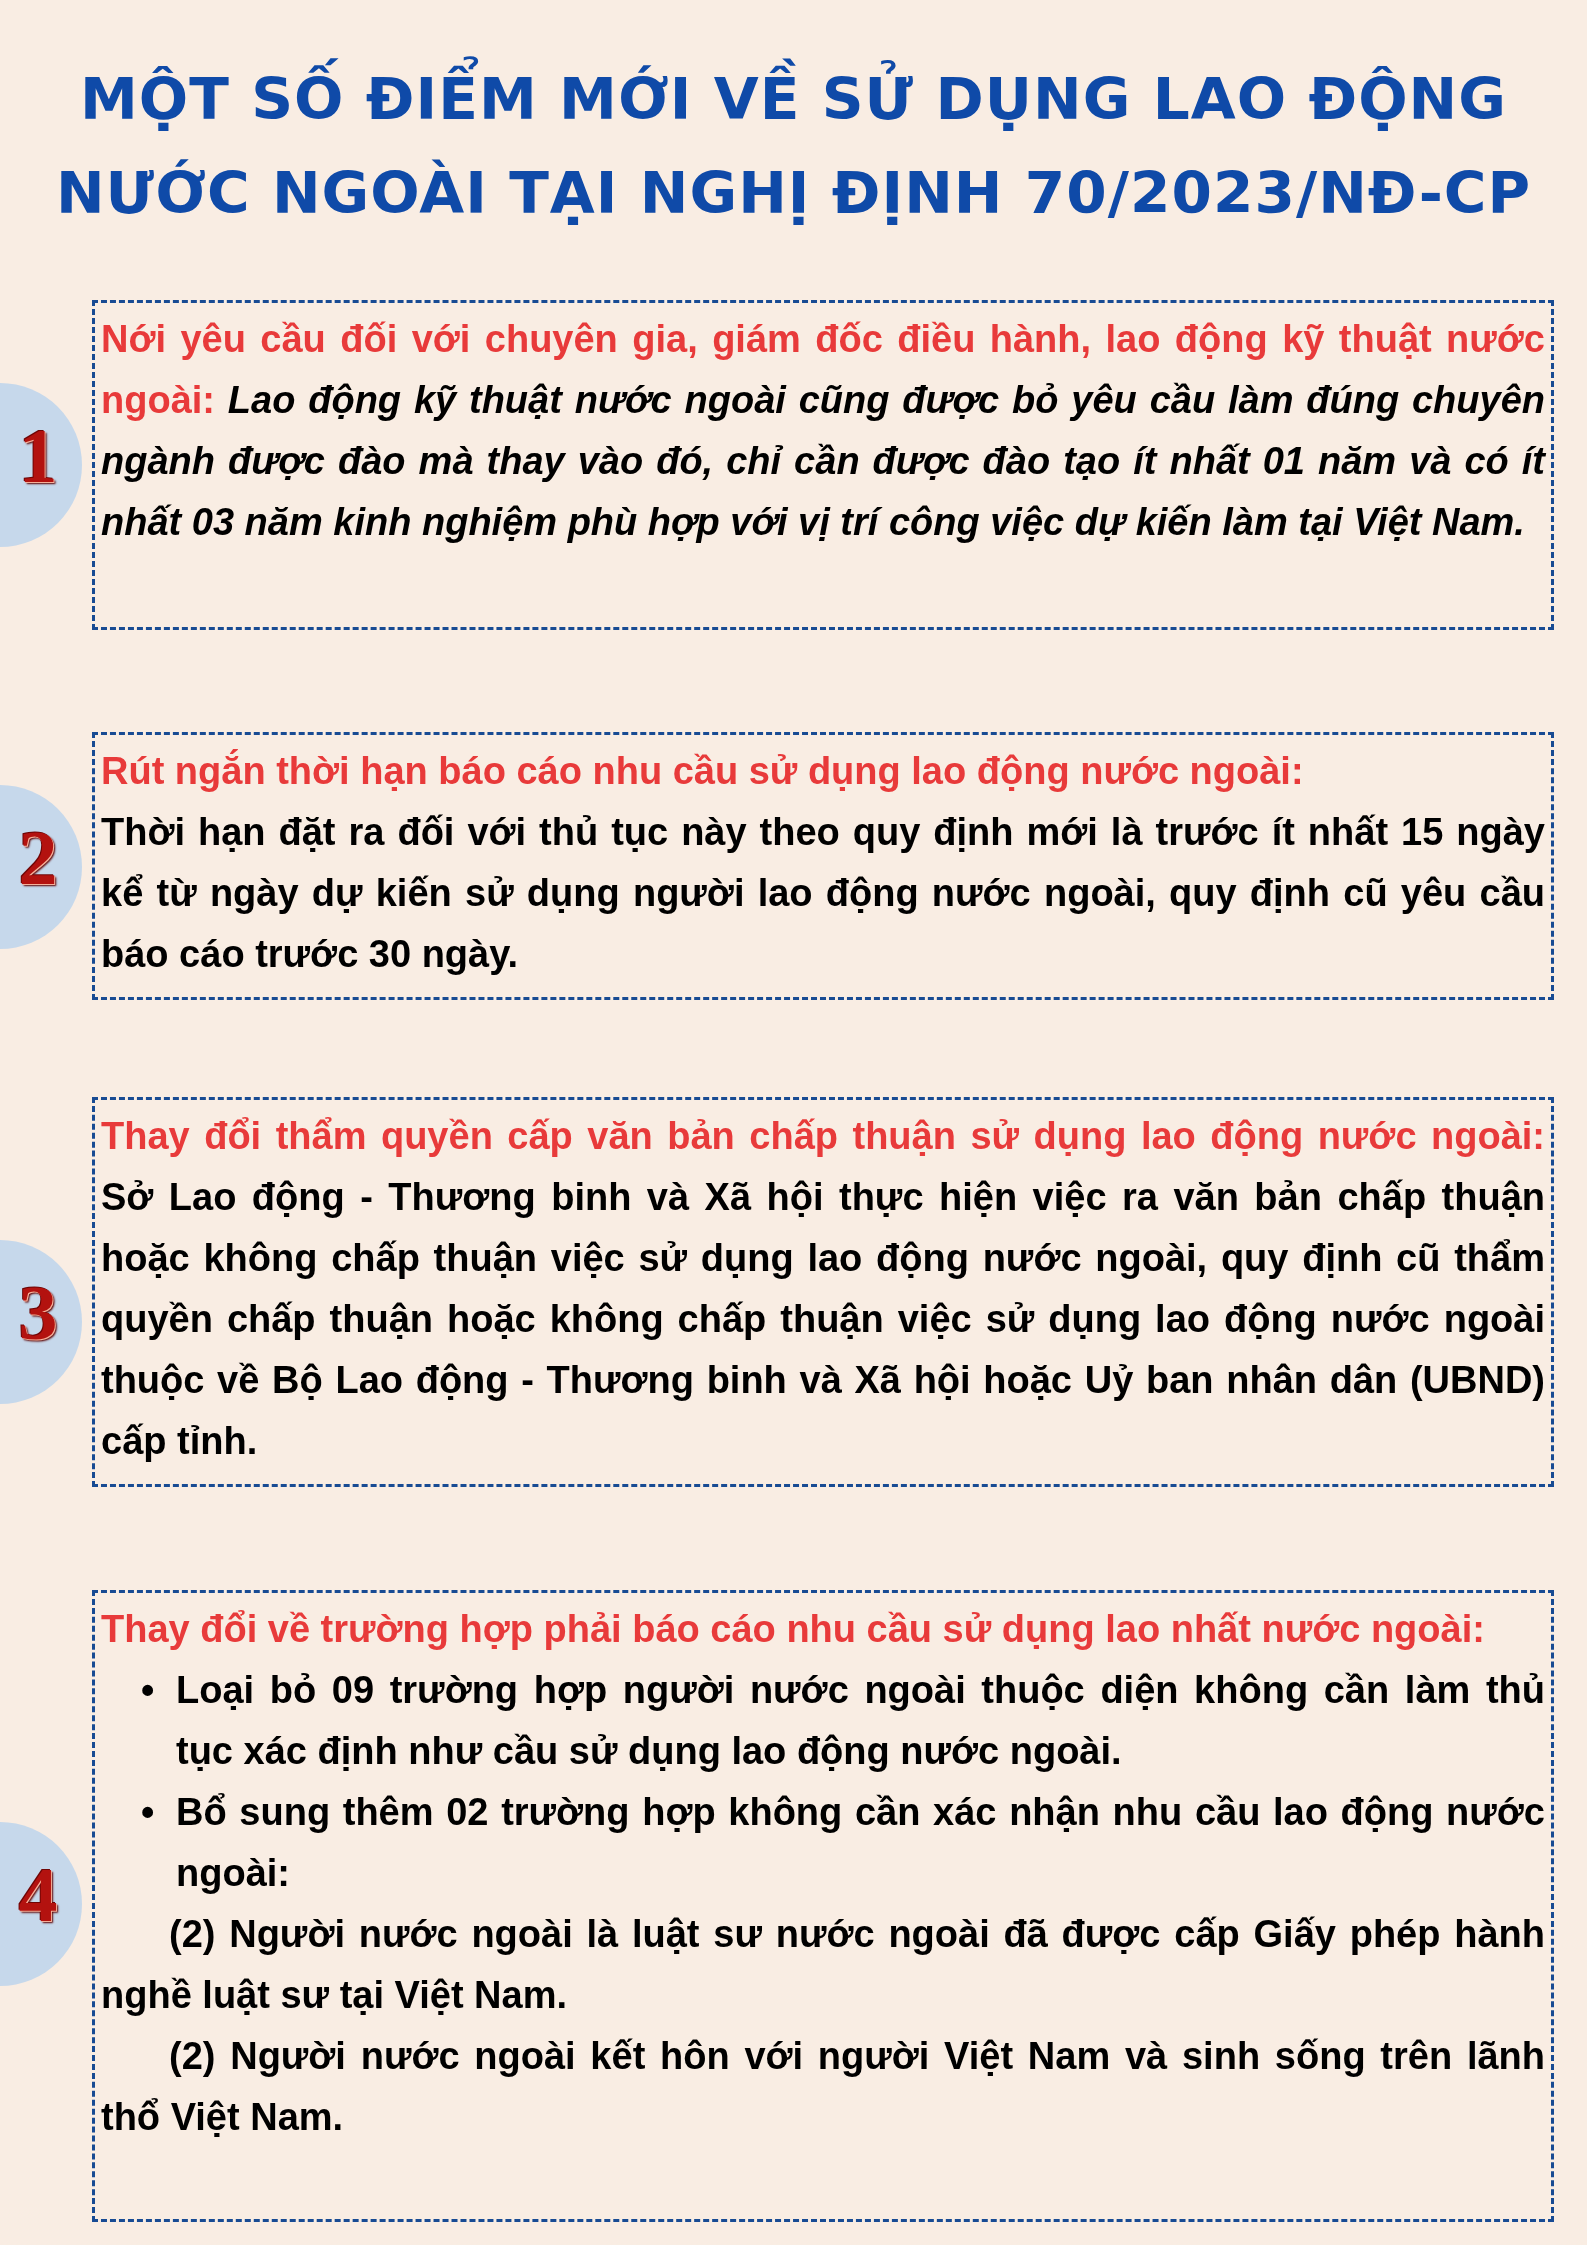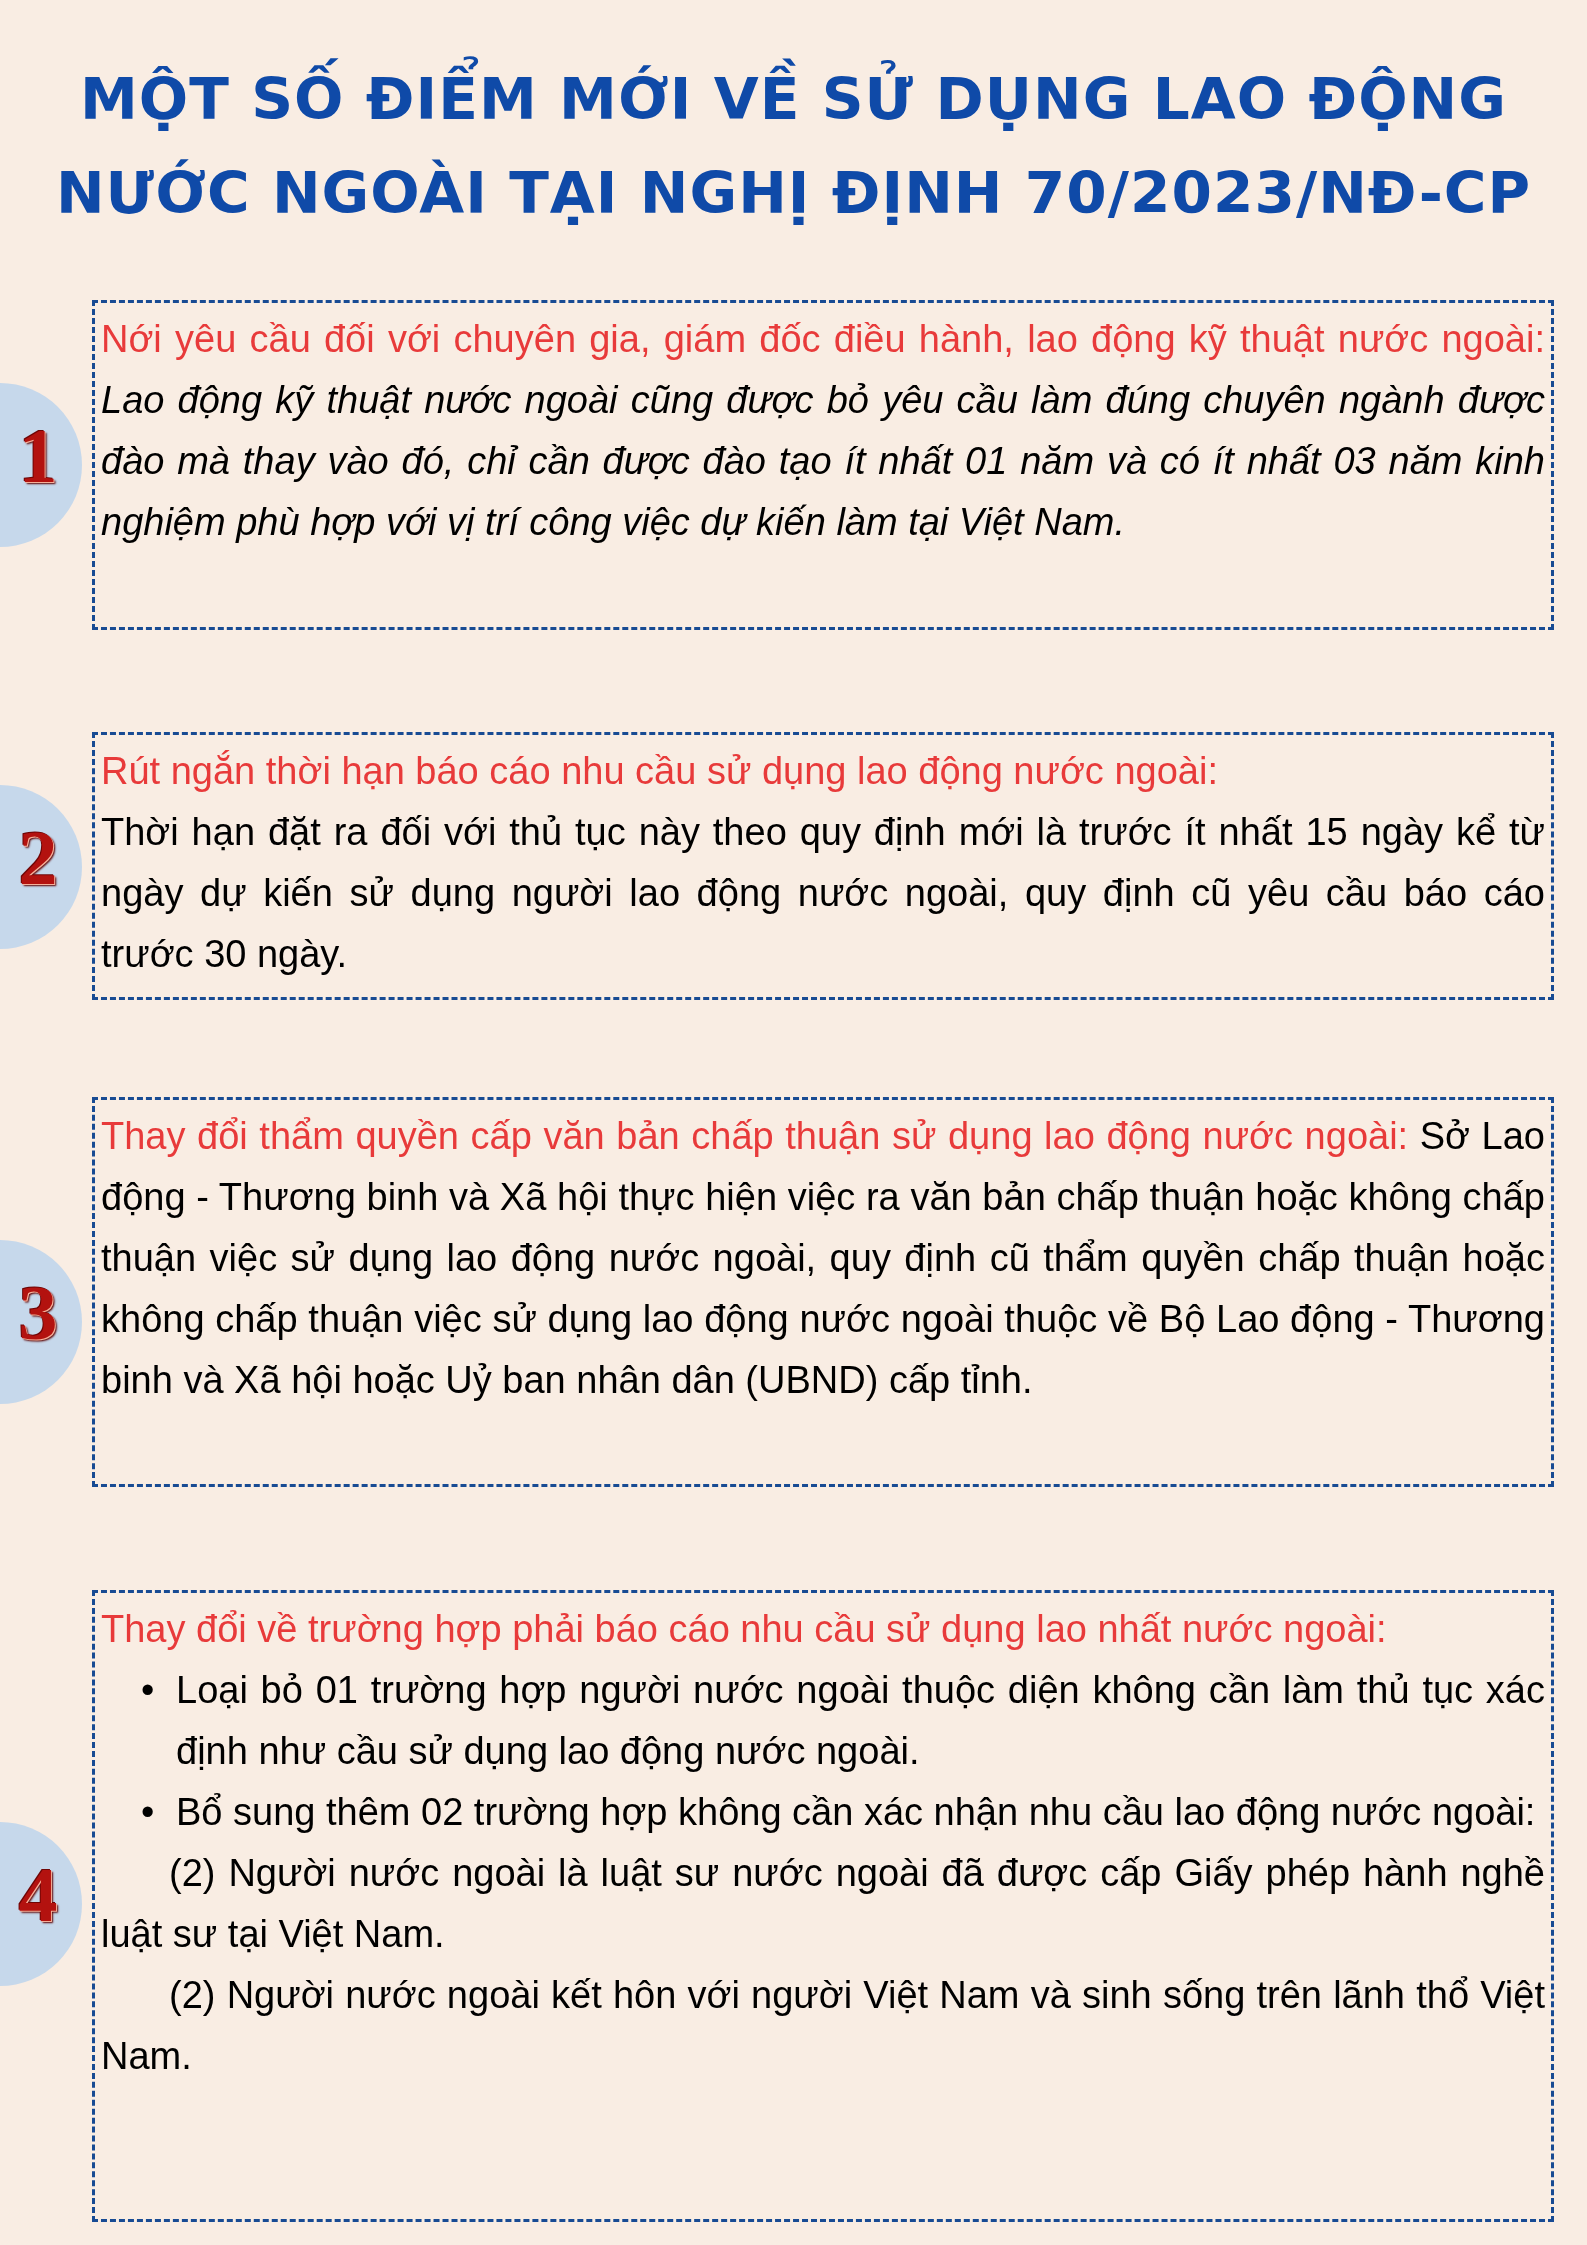--- a/index.html
+++ b/index.html
@@ -45,21 +45,21 @@
     }
     .box {
       position: absolute;
       left: 92px;
       width: 1462px;
       border: 3px dashed #184b93;
       padding: 6px 6px 6px 6px;
       font-size: 38px;
       line-height: 61px;
       color: #000;
-      font-weight: normal;
+      font-weight: bold;
       text-align: justify;
     }
     .red { color: #e83a3a; }
     .italic { font-style: italic; }
     .bullets { list-style: none; padding-left: 40px; }
     .bullets li { position: relative; padding-left: 35px; }
     .bullets li::before {
       content: "\2022";
       position: absolute; left: 0; top: 0;
     }
@@ -93,18 +93,18 @@
 <div class="box" style="top:1097px; height:390px;">
   <span class="red">Thay đổi thẩm quyền cấp văn bản chấp thuận sử dụng lao động nước ngoài:</span><span> Sở Lao động - Thương binh và Xã hội thực hiện việc ra văn bản chấp thuận hoặc không chấp thuận việc sử dụng lao động nước ngoài, quy định cũ thẩm quyền chấp thuận hoặc không chấp thuận việc sử dụng lao động nước ngoài thuộc về Bộ Lao động - Thương binh và Xã hội hoặc Uỷ ban nhân dân (UBND) cấp tỉnh.</span>
 </div>
 
 <div class="num-circle" style="top:1822px;">
   <span class="num" style="top:28px; left:90px;">4</span>
 </div>
 <div class="box" style="top:1590px; height:632px;">
   <div class="red">Thay đổi về trường hợp phải báo cáo nhu cầu sử dụng lao nhất nước ngoài:</div>
   <ul class="bullets">
-    <li>Loại bỏ 01 trường hợp người nước ngoài thuộc diện không cần làm thủ tục xác định như cầu sử dụng lao động nước ngoài.</li>
+    <li>Loại bỏ 09 trường hợp người nước ngoài thuộc diện không cần làm thủ tục xác định như cầu sử dụng lao động nước ngoài.</li>
     <li>Bổ sung thêm 02 trường hợp không cần xác nhận nhu cầu lao động nước ngoài:</li>
   </ul>
   <div class="para-indent">(2) Người nước ngoài là luật sư nước ngoài đã được cấp Giấy phép hành nghề luật sư tại Việt Nam.</div>
   <div class="para-indent">(2) Người nước ngoài kết hôn với người Việt Nam và sinh sống trên lãnh thổ Việt Nam.</div>
 </div>
 
 </body></html>

